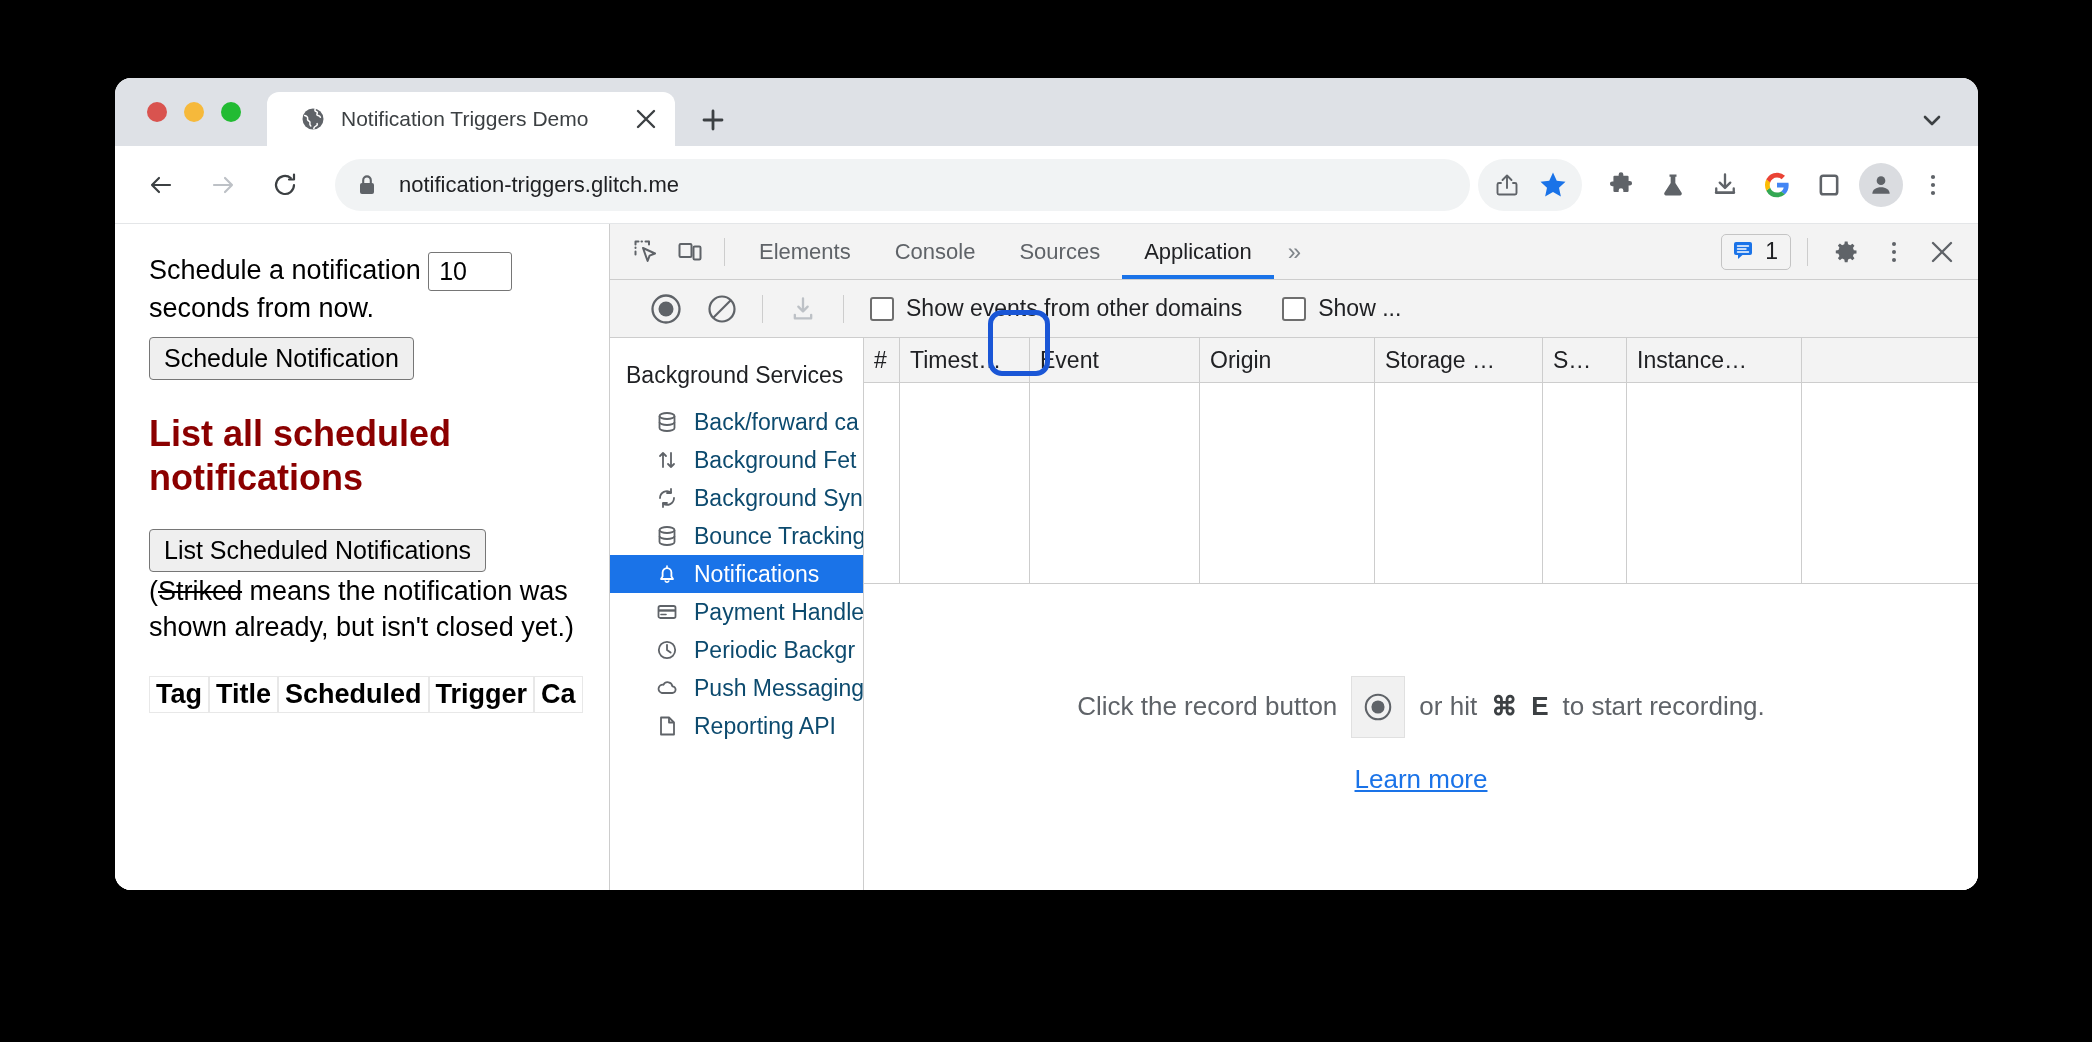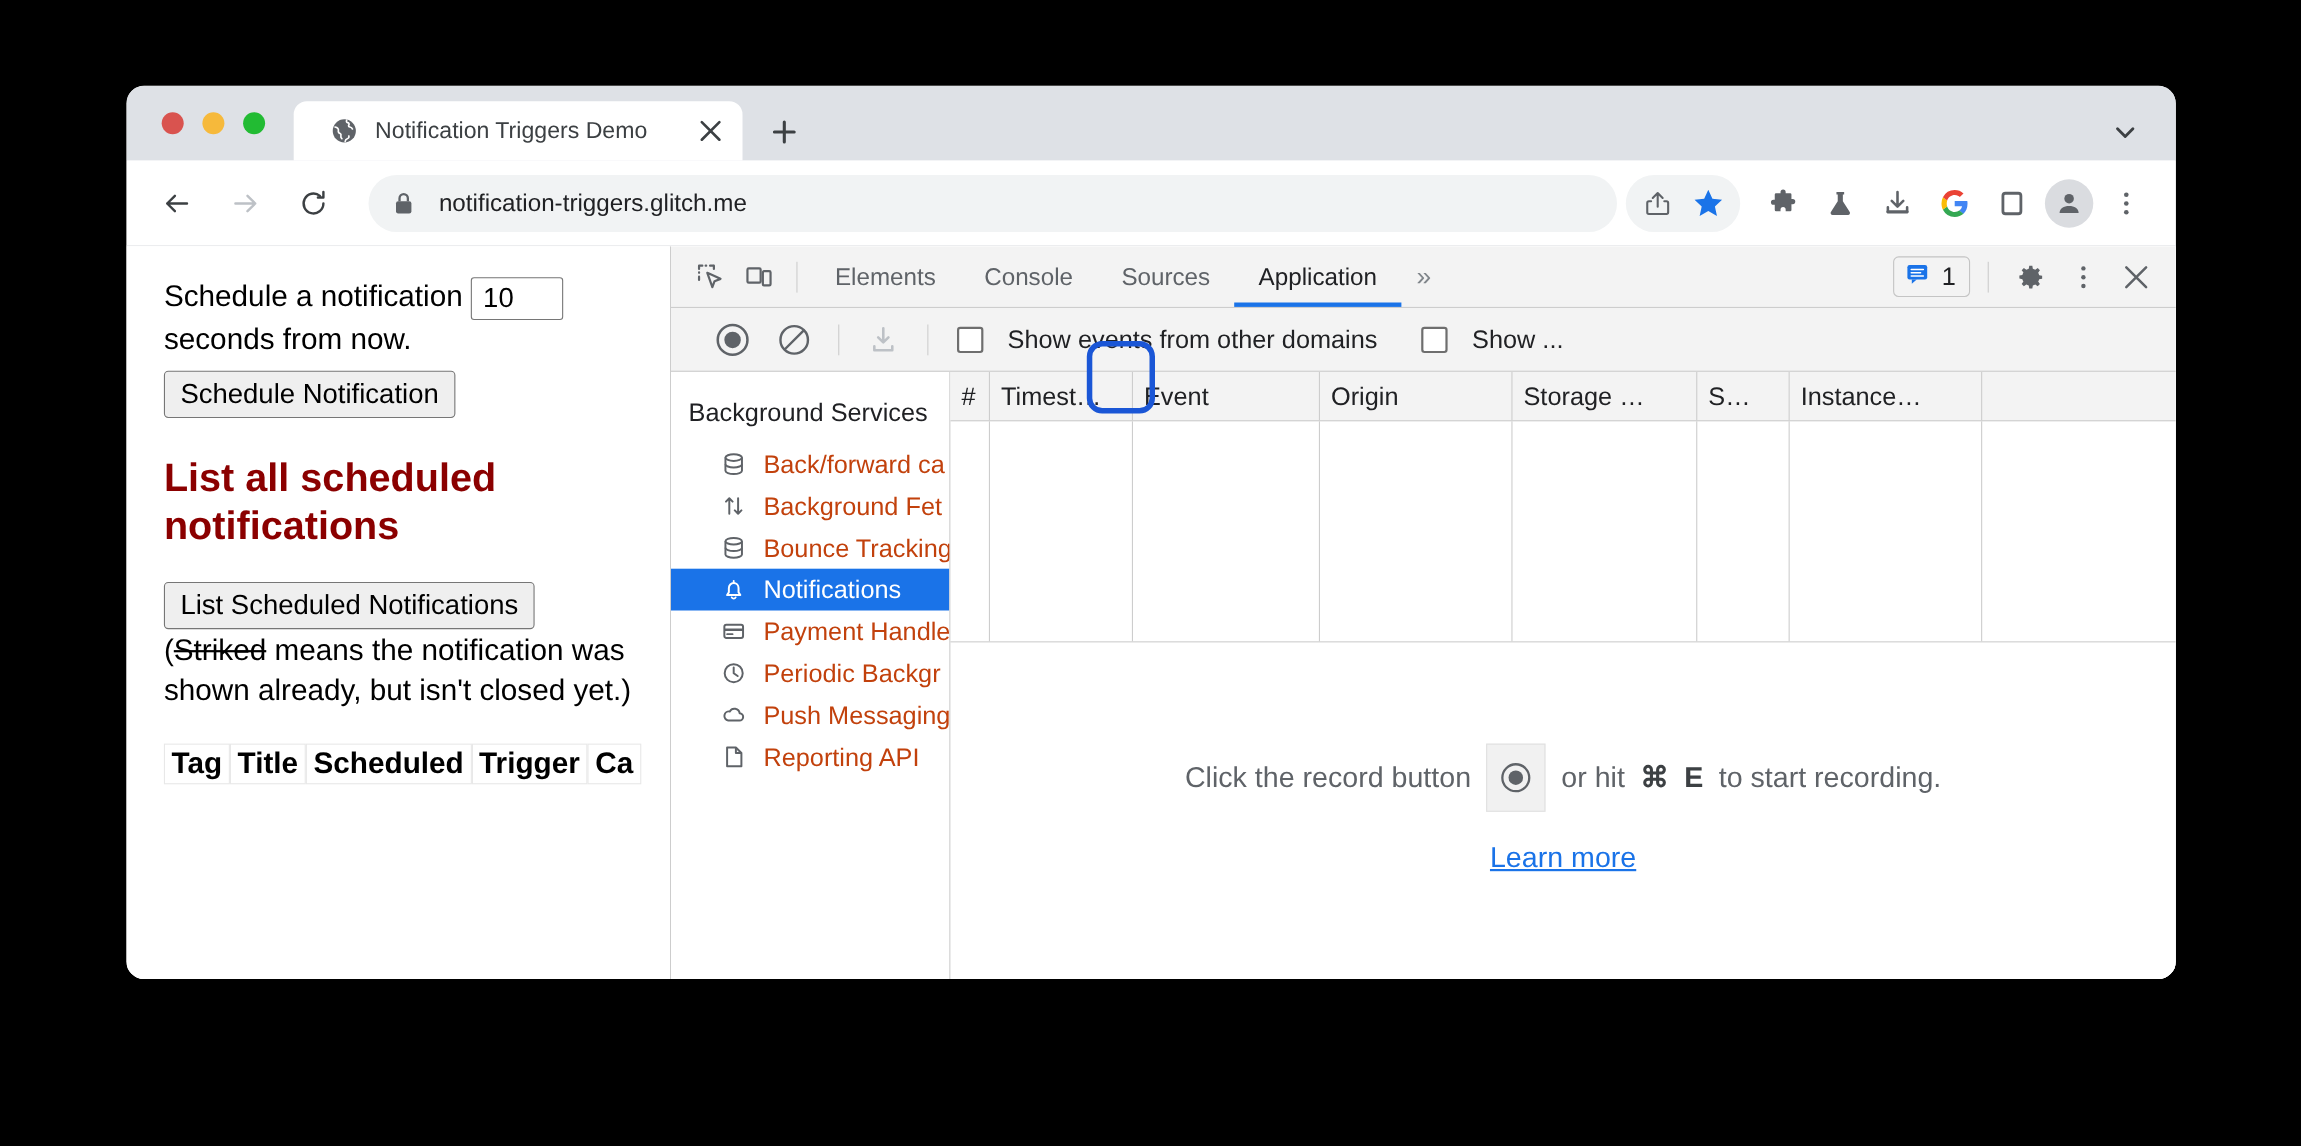--- a/index.html
+++ b/index.html
@@ -327,21 +327,21 @@
     height: 66px;
     border: 5px solid #1a56d6;
     border-radius: 14px;
     box-sizing: border-box;
     pointer-events: none;
     z-index: 30;
   }
   .dt-cb {
     display: flex;
     align-items: center;
-    gap: 22px;
+    gap: 12px;
     margin-left: 14px;
     white-space: nowrap;
   }
   .cb-box {
     width: 24px; height: 24px;
     border: 2px solid #6e6e6e;
     border-radius: 3px;
     background: #fff;
     box-sizing: border-box;
     flex: 0 0 24px;
@@ -366,21 +366,21 @@
     white-space: nowrap;
   }
   .dt-item {
     display: flex;
     align-items: center;
     height: 38px;
     padding-left: 44px;
     gap: 14px;
     white-space: nowrap;
   }
-  .dt-item-label { font-size: 23px; color: #c2410c; }
+  .dt-item-label { font-size: 23px; color: #0c4a6e; }
   .dt-item.selected { background: #1a73e8; }
   .dt-item.selected .dt-item-label { color: #ffffff; }
   .dt-item-icon { width: 26px; height: 26px; flex: 0 0 26px; color: #5f6368; display:flex; align-items:center; justify-content:center;}
   .dt-item.selected .dt-item-icon { color: #ffffff; }
 
   .dt-content { flex: 1 1 auto; display: flex; flex-direction: column; min-width: 0; }
 
   
   .evt-table { flex: 0 0 auto; }
   .evt-header {
@@ -697,20 +697,31 @@
             <div class="dt-item">
               <span class="dt-item-icon">
                 <svg width="22" height="22" viewBox="0 0 22 22">
                     <path d="M7 18 V4 M4 7 L7 4 L10 7" stroke="currentColor" stroke-width="1.8" fill="none" stroke-linecap="round" stroke-linejoin="round"></path>
                     <path d="M15 4 V18 M12 15 L15 18 L18 15" stroke="currentColor" stroke-width="1.8" fill="none" stroke-linecap="round" stroke-linejoin="round"></path>
                   </svg>
               </span>
               <span class="dt-item-label">Background Fet</span>
             </div>
 
+            <div class="dt-item">
+              <span class="dt-item-icon">
+                <svg width="22" height="22" viewBox="0 0 22 22">
+                    <path d="M4 11 a7 7 0 0 1 11-5.6" stroke="currentColor" stroke-width="1.8" fill="none" stroke-linecap="round"></path>
+                    <path d="M18 11 a7 7 0 0 1 -11 5.6" stroke="currentColor" stroke-width="1.8" fill="none" stroke-linecap="round"></path>
+                    <path d="M15 2 V6 H11" stroke="currentColor" stroke-width="1.8" fill="none" stroke-linecap="round" stroke-linejoin="round"></path>
+                    <path d="M7 20 V16 H11" stroke="currentColor" stroke-width="1.8" fill="none" stroke-linecap="round" stroke-linejoin="round"></path>
+                  </svg>
+              </span>
+              <span class="dt-item-label">Background Syn</span>
+            </div>
 
             <div class="dt-item">
               <span class="dt-item-icon">
                 <svg width="22" height="22" viewBox="0 0 22 22">
                     <ellipse cx="11" cy="5" rx="7.5" ry="3" stroke="currentColor" stroke-width="1.8" fill="none"></ellipse>
                     <path d="M3.5 5 V17 a7.5 3 0 0 0 15 0 V5" stroke="currentColor" stroke-width="1.8" fill="none"></path>
                     <path d="M3.5 11 a7.5 3 0 0 0 15 0" stroke="currentColor" stroke-width="1.8" fill="none"></path>
                   </svg>
               </span>
               <span class="dt-item-label">Bounce Tracking</span>

